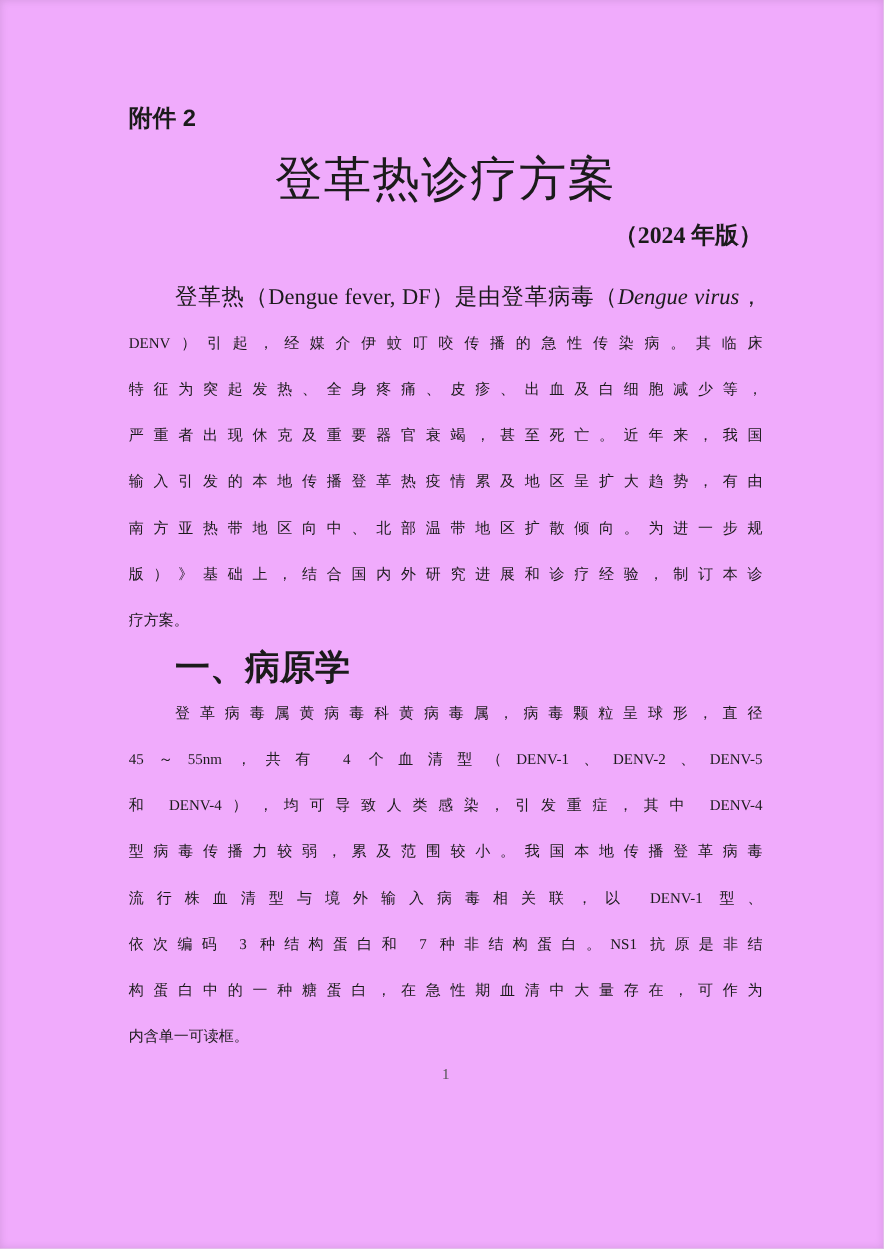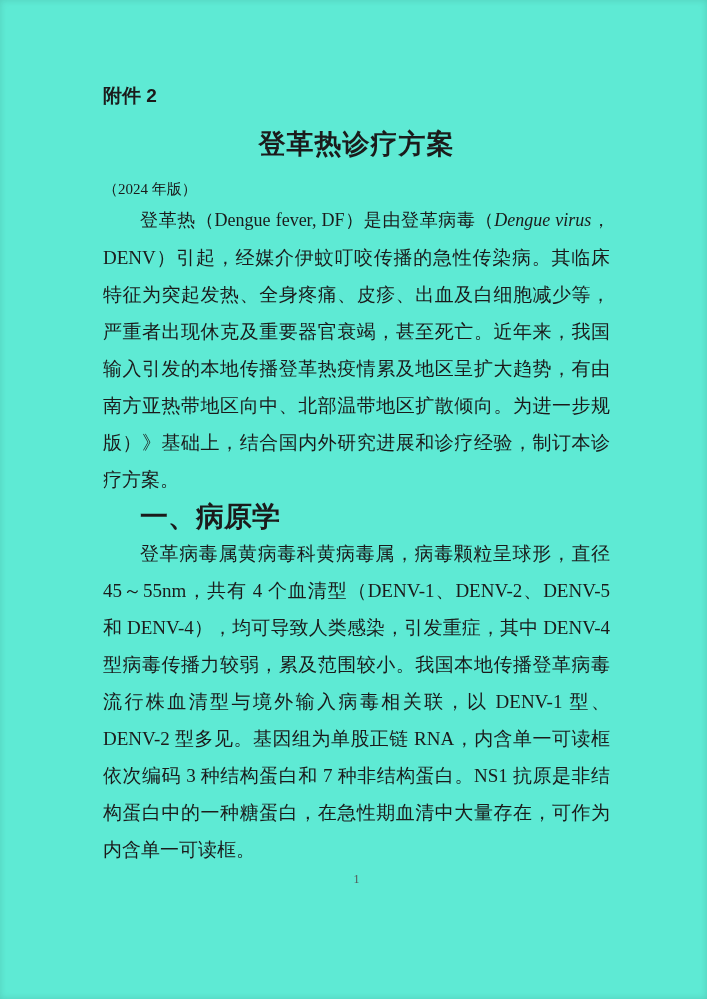--- a/index.html
+++ b/index.html
@@ -5,54 +5,56 @@
   html, body {
     margin: 0;
     padding: 0;
     background: #e9e9e9;
   }
   .page {
     position: relative;
     width: 707px;
     height: 999px;
     margin: 0 auto;
-    background: #5eead4;
+    background: #f0abfc;
     box-shadow: inset 0 0 7px rgba(0,0,0,0.12);
     overflow: hidden;
     color: #1b1b1b;
     font-family: "Liberation Serif", "DejaVu Serif", serif;
   }
   .content {
     padding: 84px 97px 0 103px;
   }
   .attachment {
     font-family: "Liberation Sans", "DejaVu Sans", sans-serif;
     font-weight: bold;
     font-size: 19px;
     line-height: 24px;
     text-align: left;
   }
   .title {
     margin-top: 18px;
-    font-size: 27px;
+    font-size: 38px;
     line-height: 36px;
-    font-weight: bold;
+    font-weight: normal;
     text-align: center;
     letter-spacing: 1px;
   }
   .edition {
     margin-top: 14px;
-    font-size: 15px;
+    font-size: 19px;
     line-height: 26px;
-    text-align: left;
+    text-align: right;
+    font-weight: bold;
   }
   .bodytext {
+    margin-top: 17px;
   }
   .line {
-    font-size: 19px;
+    font-size: 12px;
     line-height: 37px;
     text-align: justify;
     text-align-last: justify;
     text-justify: inter-character;
   }
   .line.tight { font-size: 18px; }
   .line.indent { padding-left: 37px; }
   .line.final { text-align-last: left; }
   .heading {
     font-family: "Liberation Sans", "DejaVu Sans", sans-serif;
@@ -99,21 +101,20 @@
       </div>
 
       <div class="heading">一、病原学</div>
 
       <div>
         <div class="line indent">登革病毒属黄病毒科黄病毒属，病毒颗粒呈球形，直径</div>
         <div class="line">45～55nm，共有 4 个血清型（DENV-1、DENV-2、DENV-5</div>
         <div class="line">和 DENV-4），均可导致人类感染，引发重症，其中 DENV-4</div>
         <div class="line">型病毒传播力较弱，累及范围较小。我国本地传播登革病毒</div>
         <div class="line">流行株血清型与境外输入病毒相关联，以 DENV-1 型、</div>
-        <div class="line">DENV-2 型多见。基因组为单股正链 RNA，内含单一可读框</div>
         <div class="line">依次编码 3 种结构蛋白和 7 种非结构蛋白。NS1 抗原是非结</div>
         <div class="line">构蛋白中的一种糖蛋白，在急性期血清中大量存在，可作为</div>
         <div class="line final">内含单一可读框。</div>
       </div>
 
     </div>
 
     <div class="page-number">1</div>
 
   </div>

